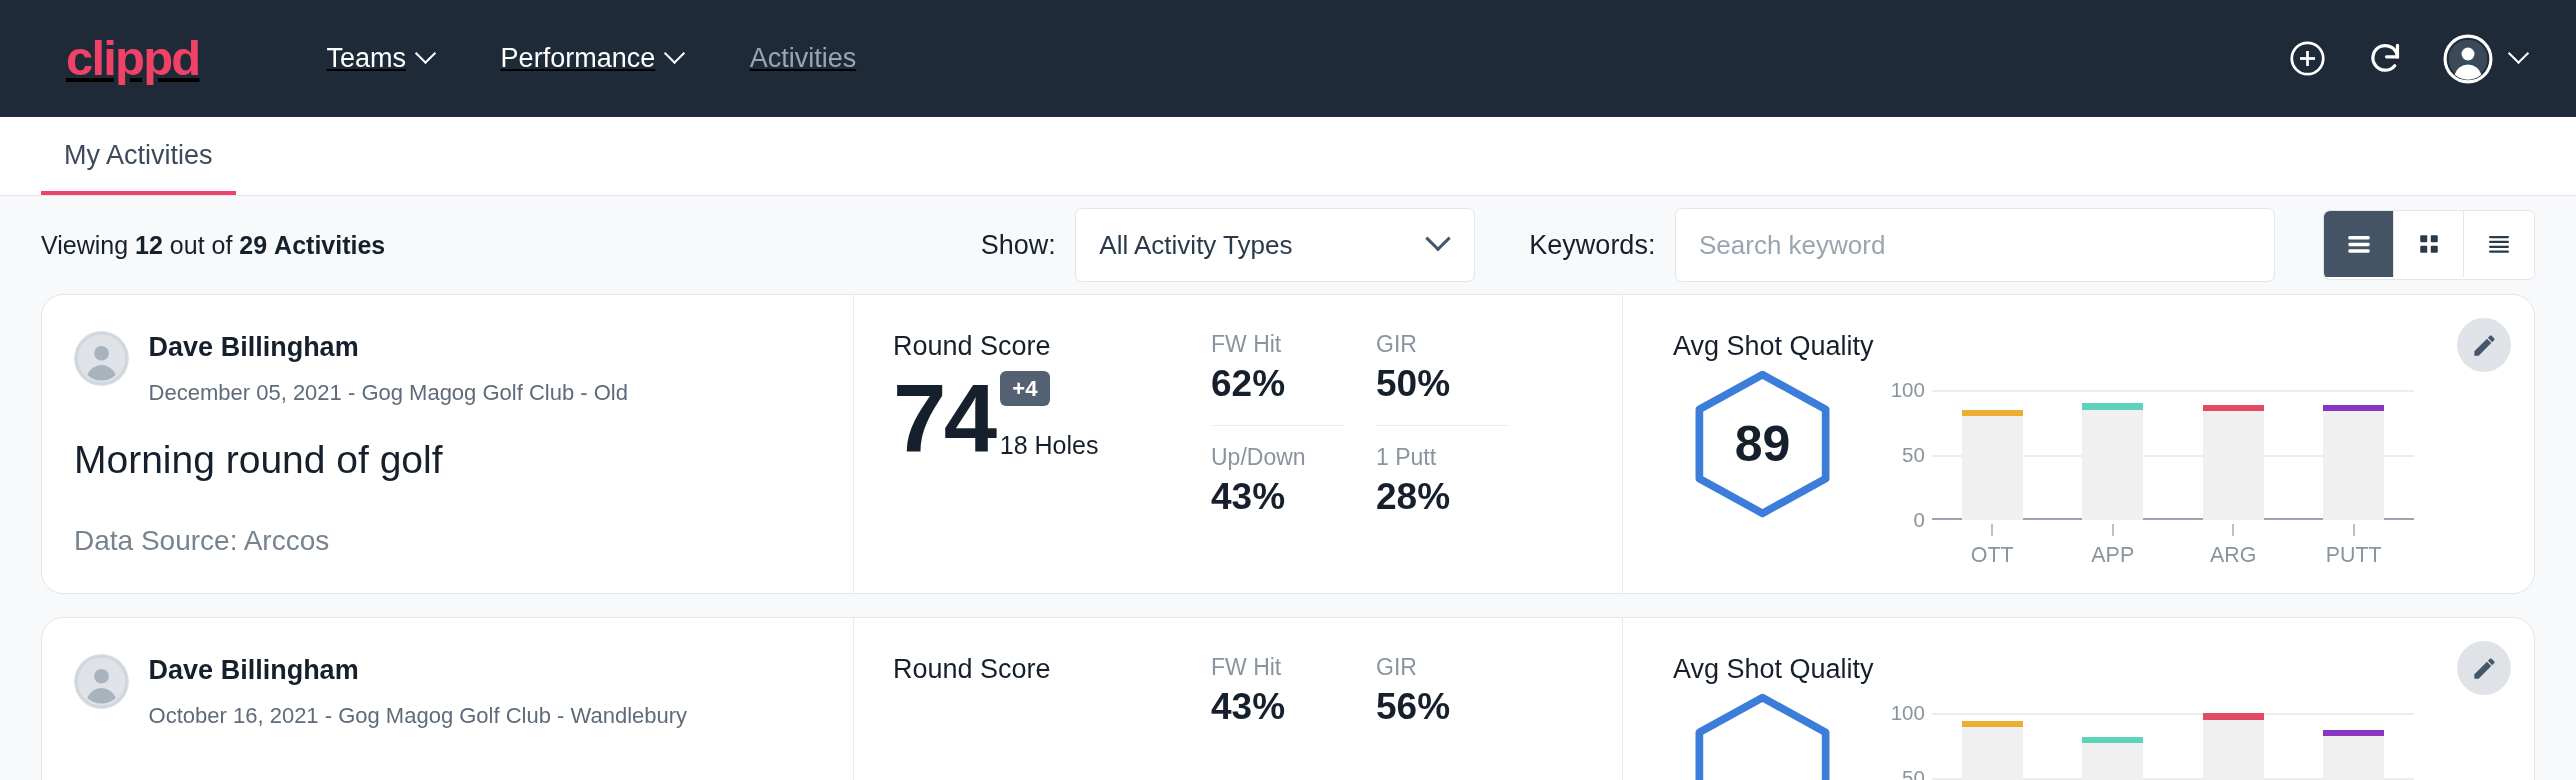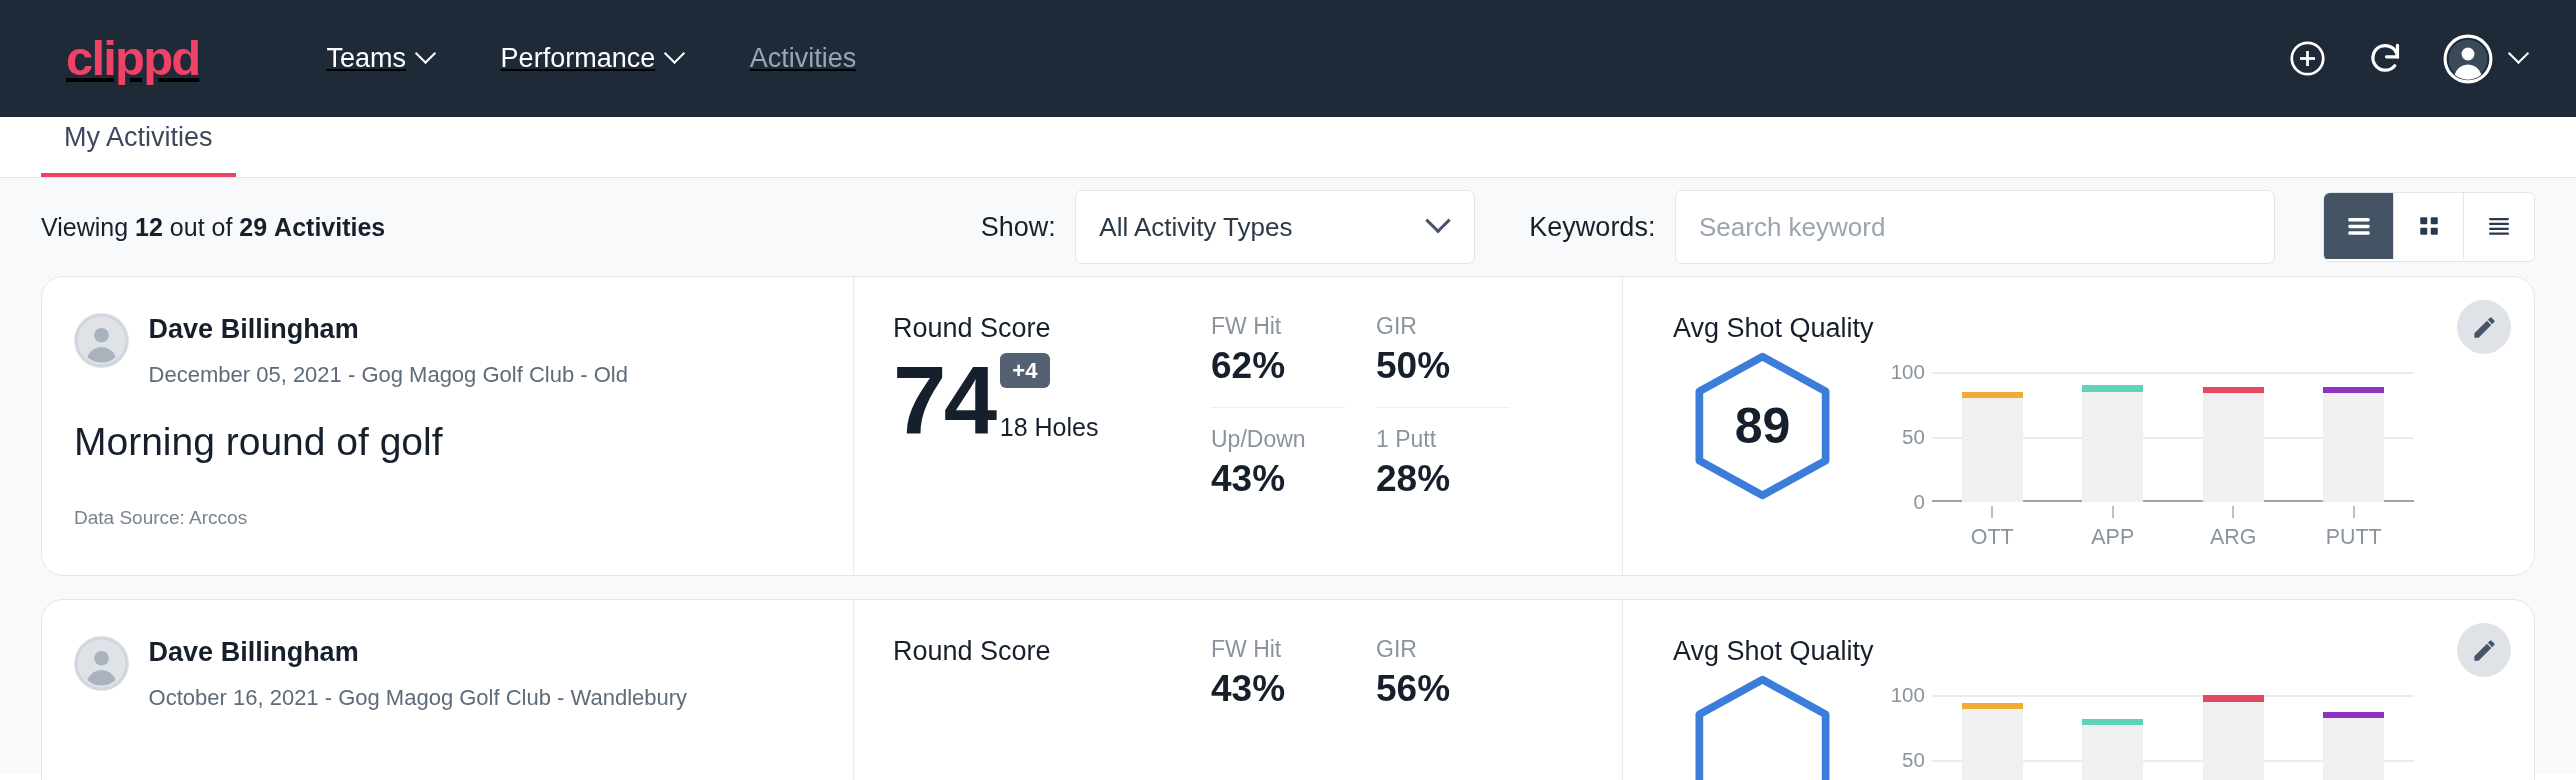--- a/index.html
+++ b/index.html
@@ -43,21 +43,21 @@
     border-bottom: 2.7px solid currentColor;
     transform: rotate(45deg) translate(-3.6px,-3.6px);
   }
   .spacer { flex: 1; }
   .topicons { display: flex; align-items: center; gap: 37px; }
   .icobtn { cursor: pointer; display: flex; align-items: center; justify-content: center; }
   .avatarwrap { display: flex; align-items: center; gap: 18px; cursor: pointer; }
 
   
   .tabstrip {
-    height: 61px;
+    height: 79px;
     background: #ffffff;
     border-bottom: 1.8px solid #e3e7eb;
     display: flex;
     align-items: flex-end;
     padding-left: 41px;
   }
   .tab {
     font-size: 27px;
     color: #44546a;
     padding: 0 23px 19.6px 23px;
@@ -144,21 +144,21 @@
   .idrow { display: flex; align-items: flex-start; gap: 19.6px; }
   .avatar-sm {
     width: 55px; height: 55px; border-radius: 50%;
     background: #dfe3e8;
     display: flex; align-items: center; justify-content: center;
     flex: none;
   }
   .uname { font-size: 27px; font-weight: 700; color: #16202c; line-height: 1.25; }
   .umeta { font-size: 22px; color: #5d6b7a; margin-top: 15px; }
   .cardtitle { font-size: 39px; font-weight: 400; color: #16202c; margin-top: 32px; }
-  .datasrc { font-size: 19px; color: #77838f; margin-top: 43px; }
+  .datasrc { font-size: 28px; color: #77838f; margin-top: 43px; }
 
   .col-score { width: 357px; padding: 36px 0 0 39px; }
   .smalllabel { font-size: 27px; color: #16202c; }
   .scorerow { display: flex; align-items: flex-end; margin-top: 9px; position: relative; }
   .bignum { font-size: 96px; font-weight: 700; color: #16202c; line-height: 0.95; letter-spacing: -2.7px; }
   .scoreside { display: flex; flex-direction: column; justify-content: space-between; height: 93px; padding-bottom: 3.6px; margin-left: 5.4px; }
   .badge {
     background: #546172; color: #ffffff;
     font-size: 22px; font-weight: 600;
     border-radius: 6.2px;

